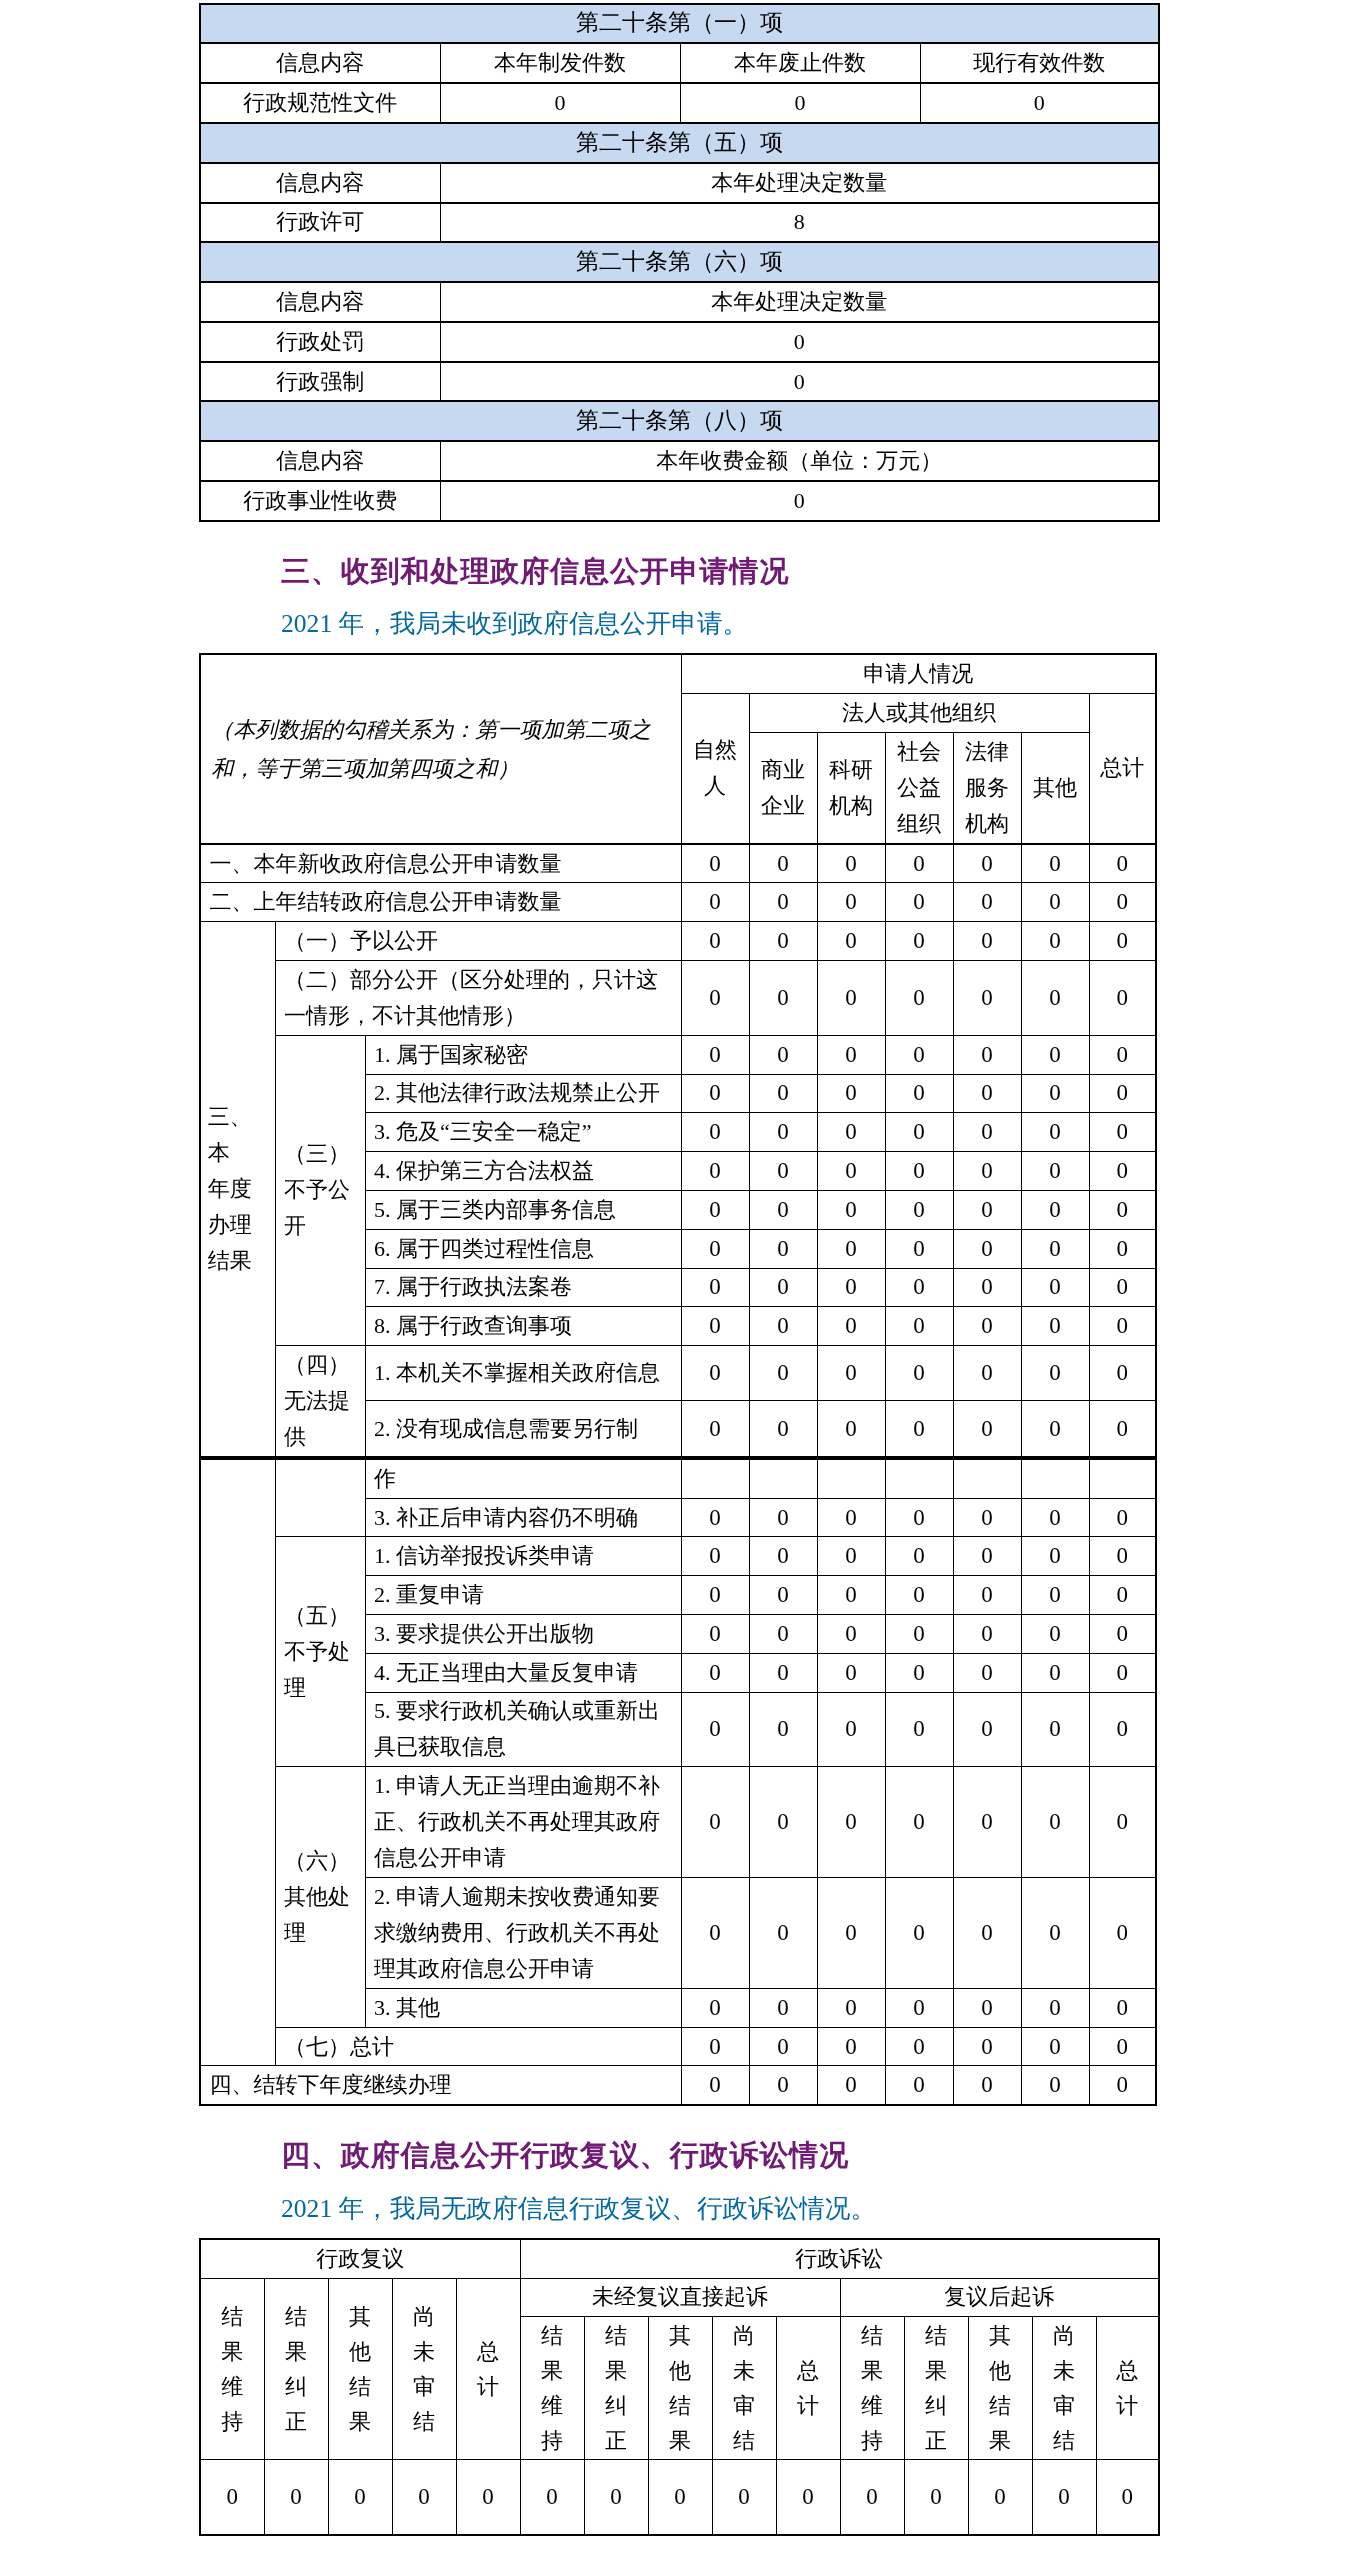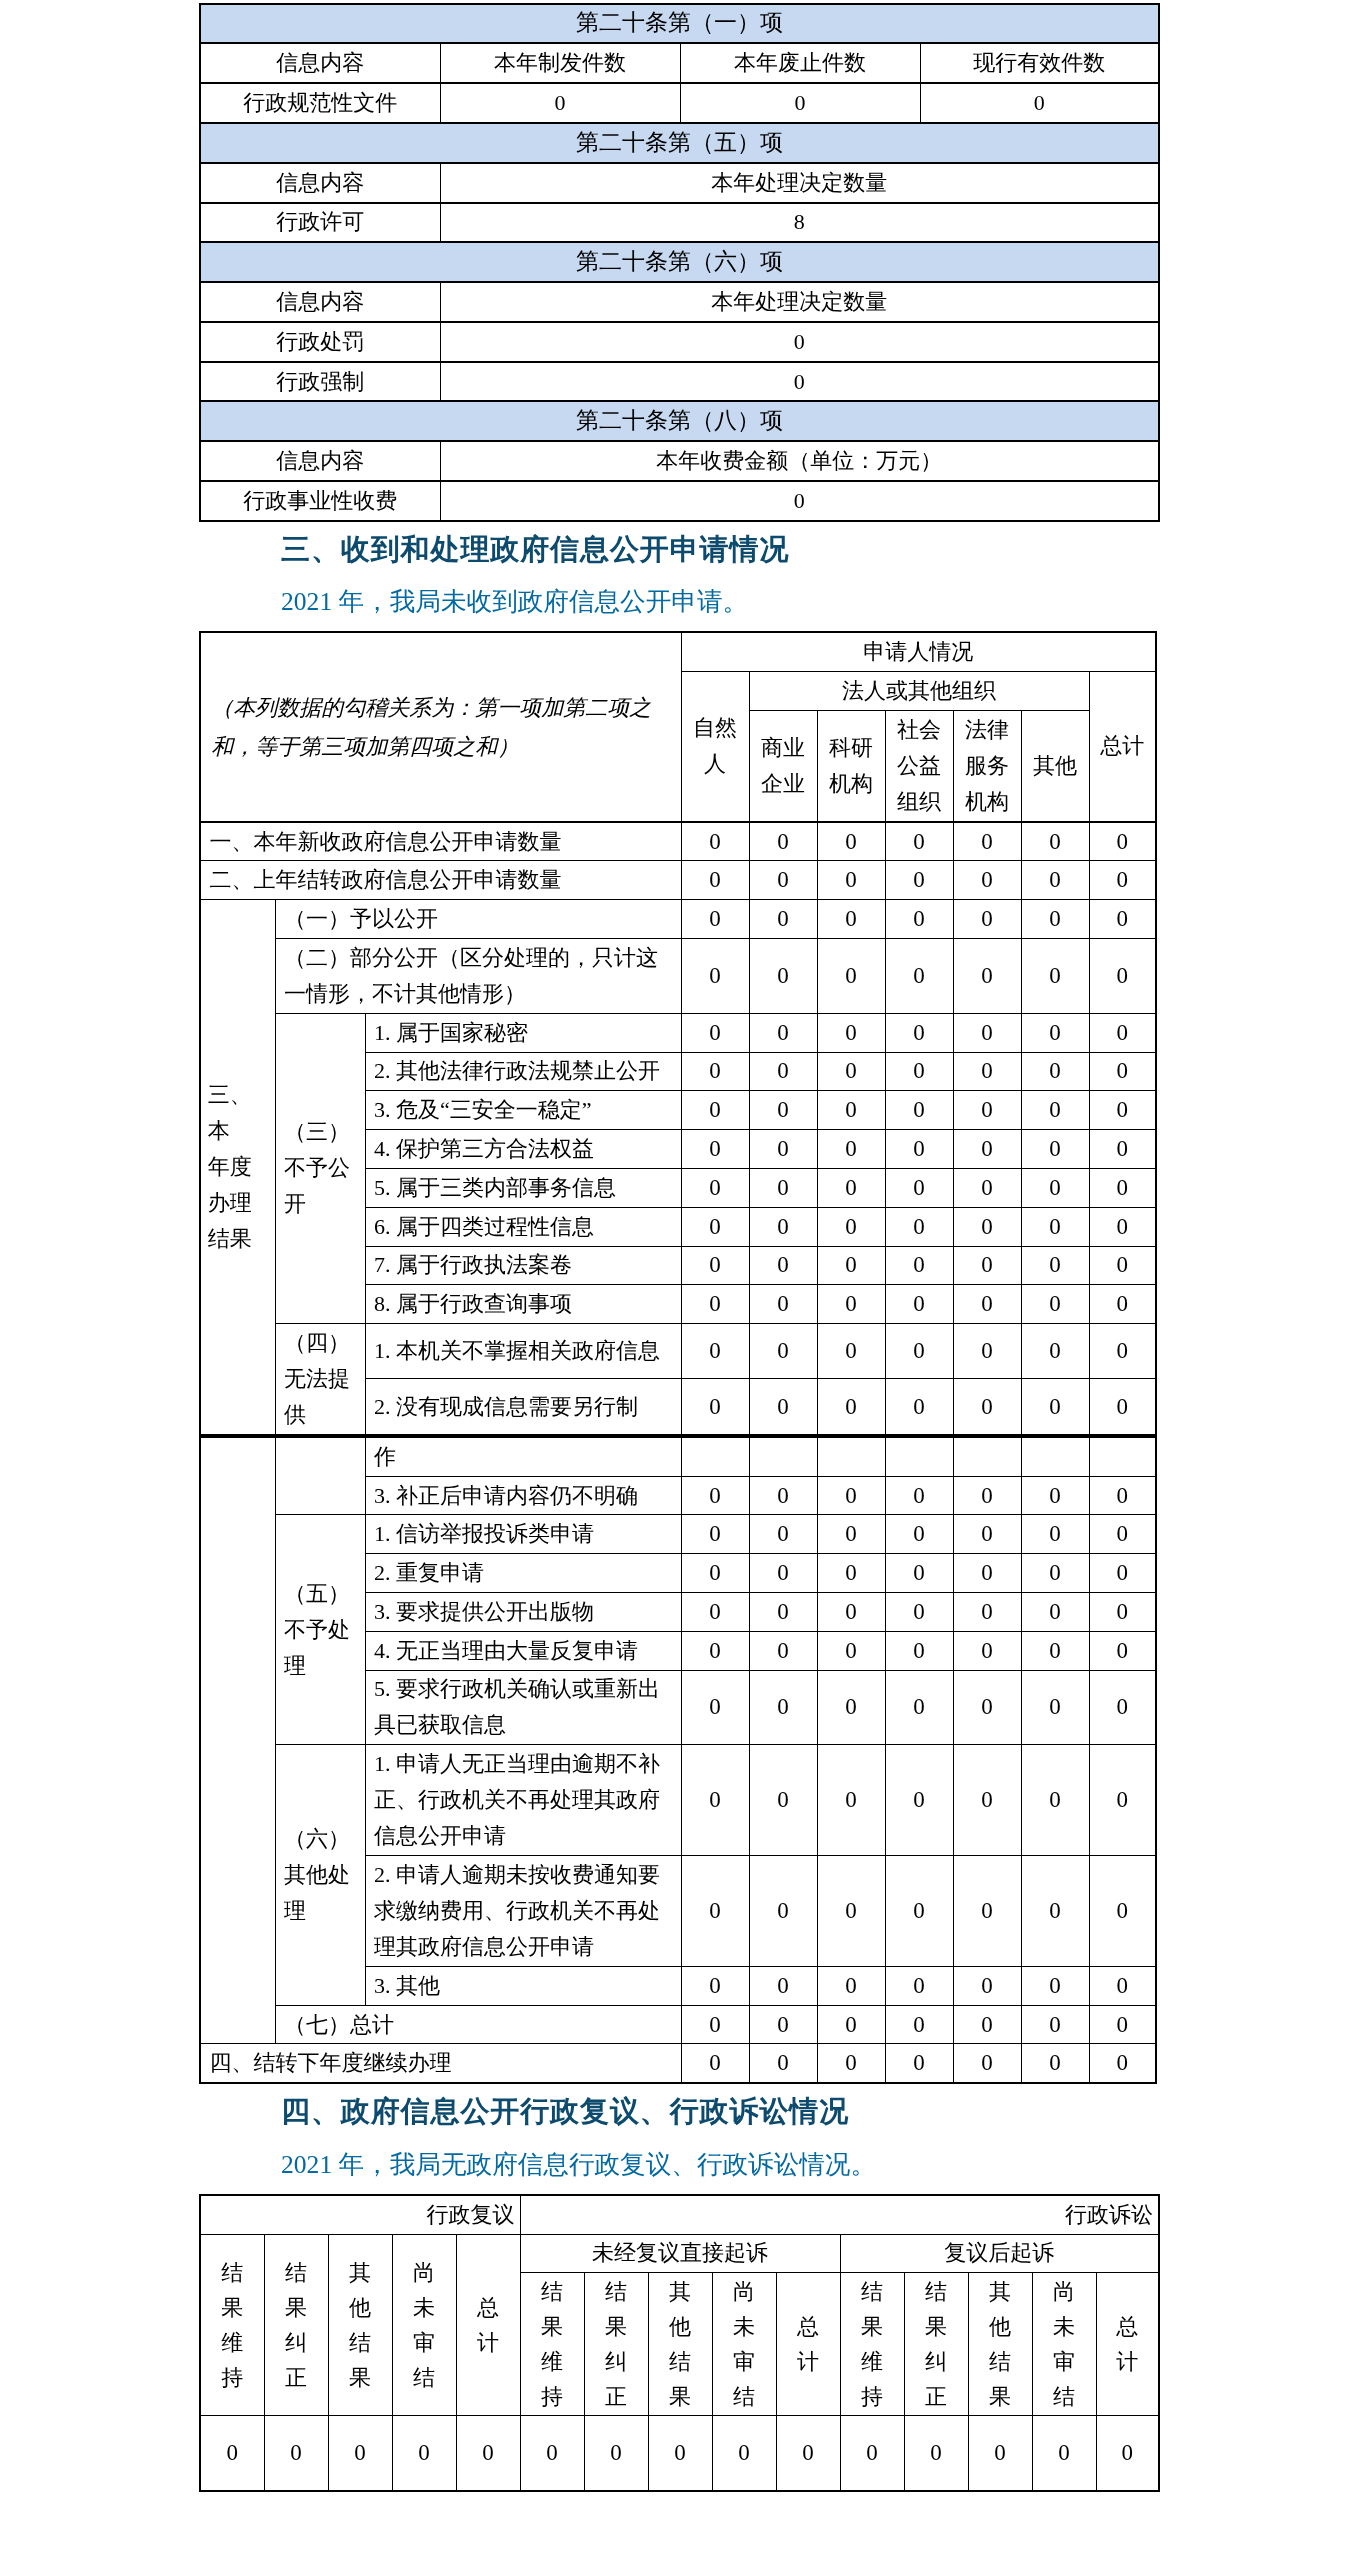--- a/index.html
+++ b/index.html
@@ -23,28 +23,28 @@
   .req .num{font-size:23px;}
   .req .note{font-style:italic;text-align:left;padding:3.4px 10.2px;line-height:39px;}
   .req .colA{text-align:left;padding:0.9px 6.8px;margin-left:40px;}
   .req .hdr1 th{height:38px;border-bottom-width:1.3px;}
   .req .hdr3 th{height:107px;}
   .req .r-under-header > *{border-top-width:2.6px;}
   .req1{border-bottom:3px solid #000;}
   .req2{border-top:none;}
   
   .rev td,.rev th{border-width:1.2px;}
-  .rev .gr1 th{height:36px;text-align:right;}
+  .rev .gr1 th{height:36px;}
   .rev .vs{height:143px;line-height:35px;padding:0.9px 1.7px;}
   .rev .vsL{height:181px;}
   .rev .dat td{height:75px;font-size:23px;}
   .h2{
     font-family:"Liberation Sans","DejaVu Sans",sans-serif;font-weight:bold;
-    font-size:29px;line-height:32px;color:#0c4a6e;letter-spacing:0.9px;
-    margin:11px 0 0 82px;
+    font-size:29px;line-height:32px;color:#701a75;letter-spacing:0.9px;
+    margin:33px 0 0 82px;
   }
   .para{font-size:25.6px;line-height:36px;margin:19.6px 0 11px 82px;color:#0369a1;}
 </style>
 </head>
 <body>
 
 <div class="content">
 
   <table class="t top">
     <colgroup>

